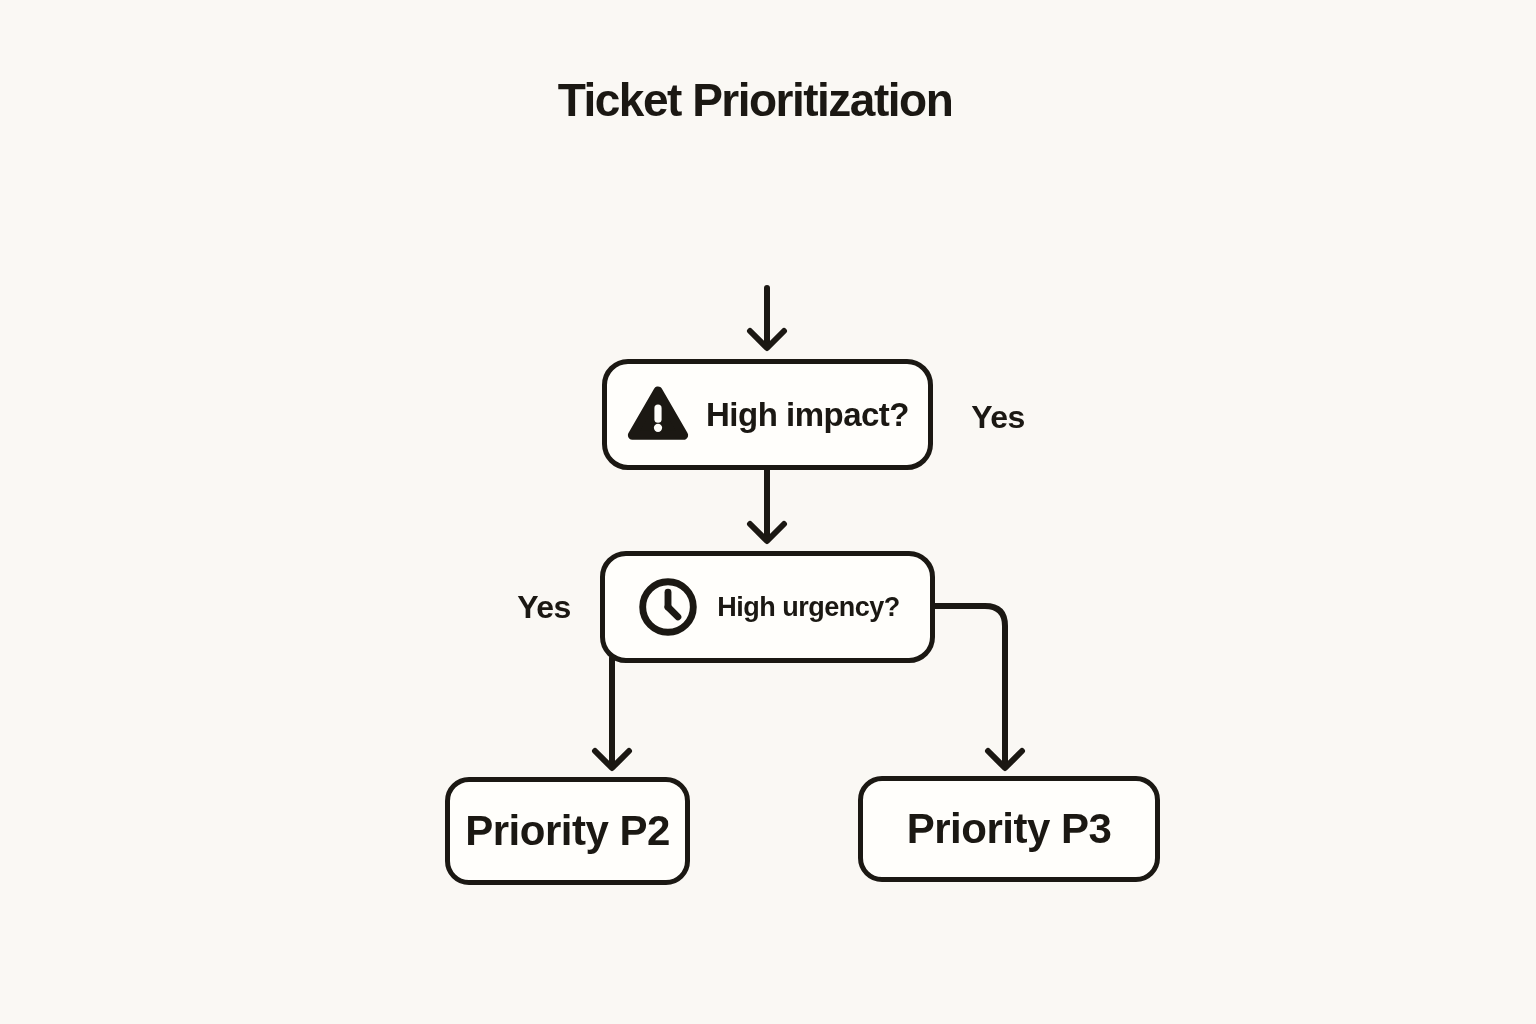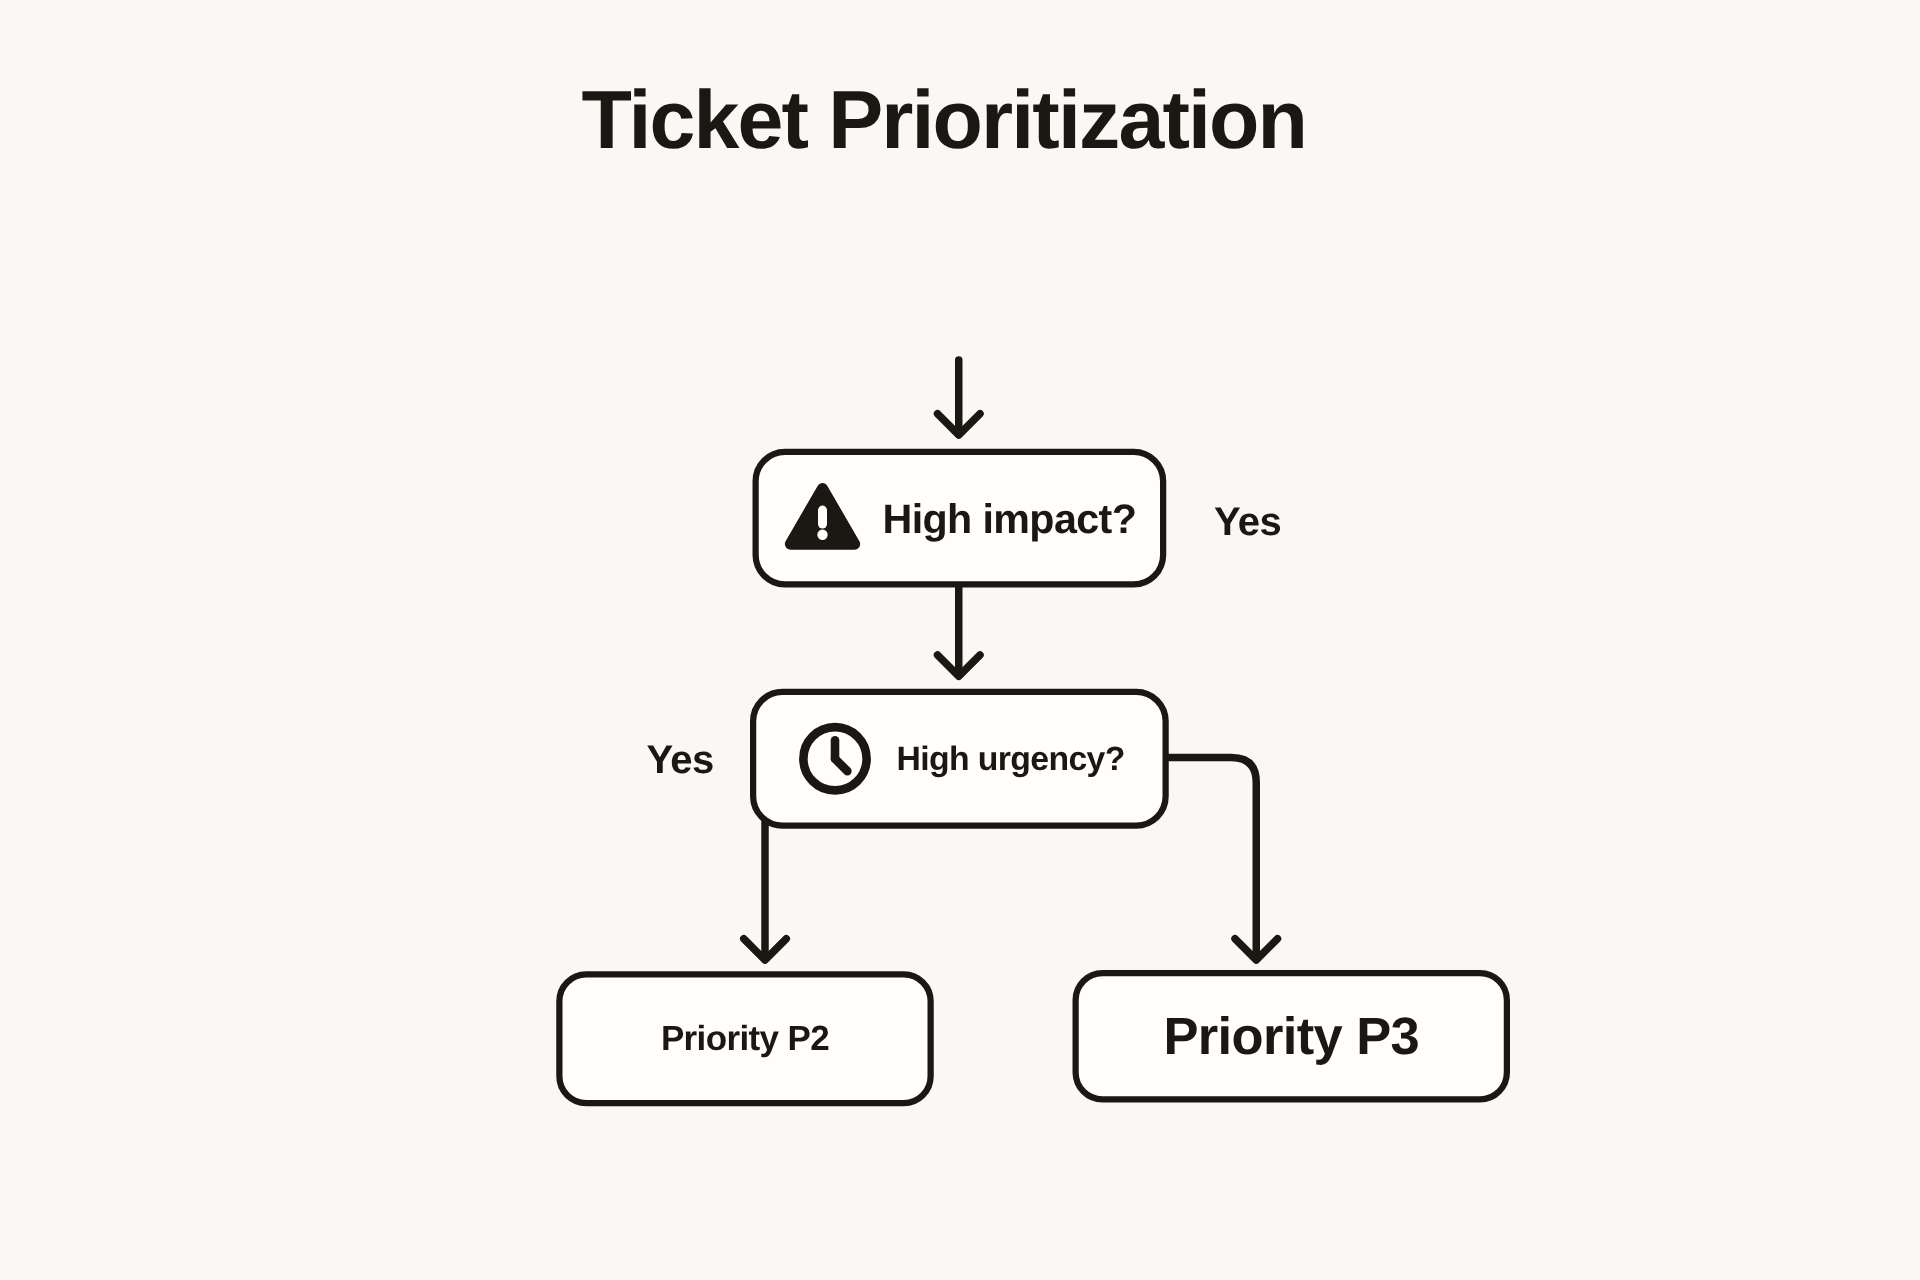--- a/index.html
+++ b/index.html
@@ -11,23 +11,23 @@
   html,body{width:1536px;height:1024px;overflow:hidden;}
   body{
     background:var(--bg);
     font-family:"Liberation Sans","DejaVu Sans",sans-serif;
     color:var(--ink);
     position:relative;
   }
   .canvas{position:absolute;inset:0;width:1536px;height:1024px;}
   .title{
     position:absolute;
-    left:755px;top:62px;
+    left:755px;top:77px;
     transform:translateX(-50%);
-    font-size:66px;
+    font-size:46px;
     font-weight:bold;
     letter-spacing:-1.5px;
     white-space:nowrap;
     line-height:1;
   }
   .connectors{
     position:absolute;inset:0;
     width:1536px;height:1024px;
     color:var(--ink);
     pointer-events:none;
@@ -58,25 +58,25 @@
   }
   .node-high-impact{
     left:602px;top:359px;width:331px;height:111px;
     border-radius:26px;font-size:33px;
   }
   .node-high-urgency{
     left:600px;top:551px;width:335px;height:112px;
     border-radius:26px;font-size:27px;
   }
   .node-priority-p2{
-    left:445px;top:777px;width:302px;height:108px;
-    border-radius:24px;font-size:28px;
+    left:445px;top:777px;width:245px;height:108px;
+    border-radius:24px;font-size:42px;
   }
   .node-priority-p3{
-    left:858px;top:776px;width:350px;height:106px;
+    left:858px;top:776px;width:302px;height:106px;
     border-radius:24px;font-size:42px;
   }
   .icon{flex:0 0 auto;display:block;color:var(--ink);}
   .edge-label{
     position:absolute;
     transform:translate(-50%,-50%);
     font-size:32px;
     font-weight:bold;
     letter-spacing:-0.5px;
     line-height:1;

